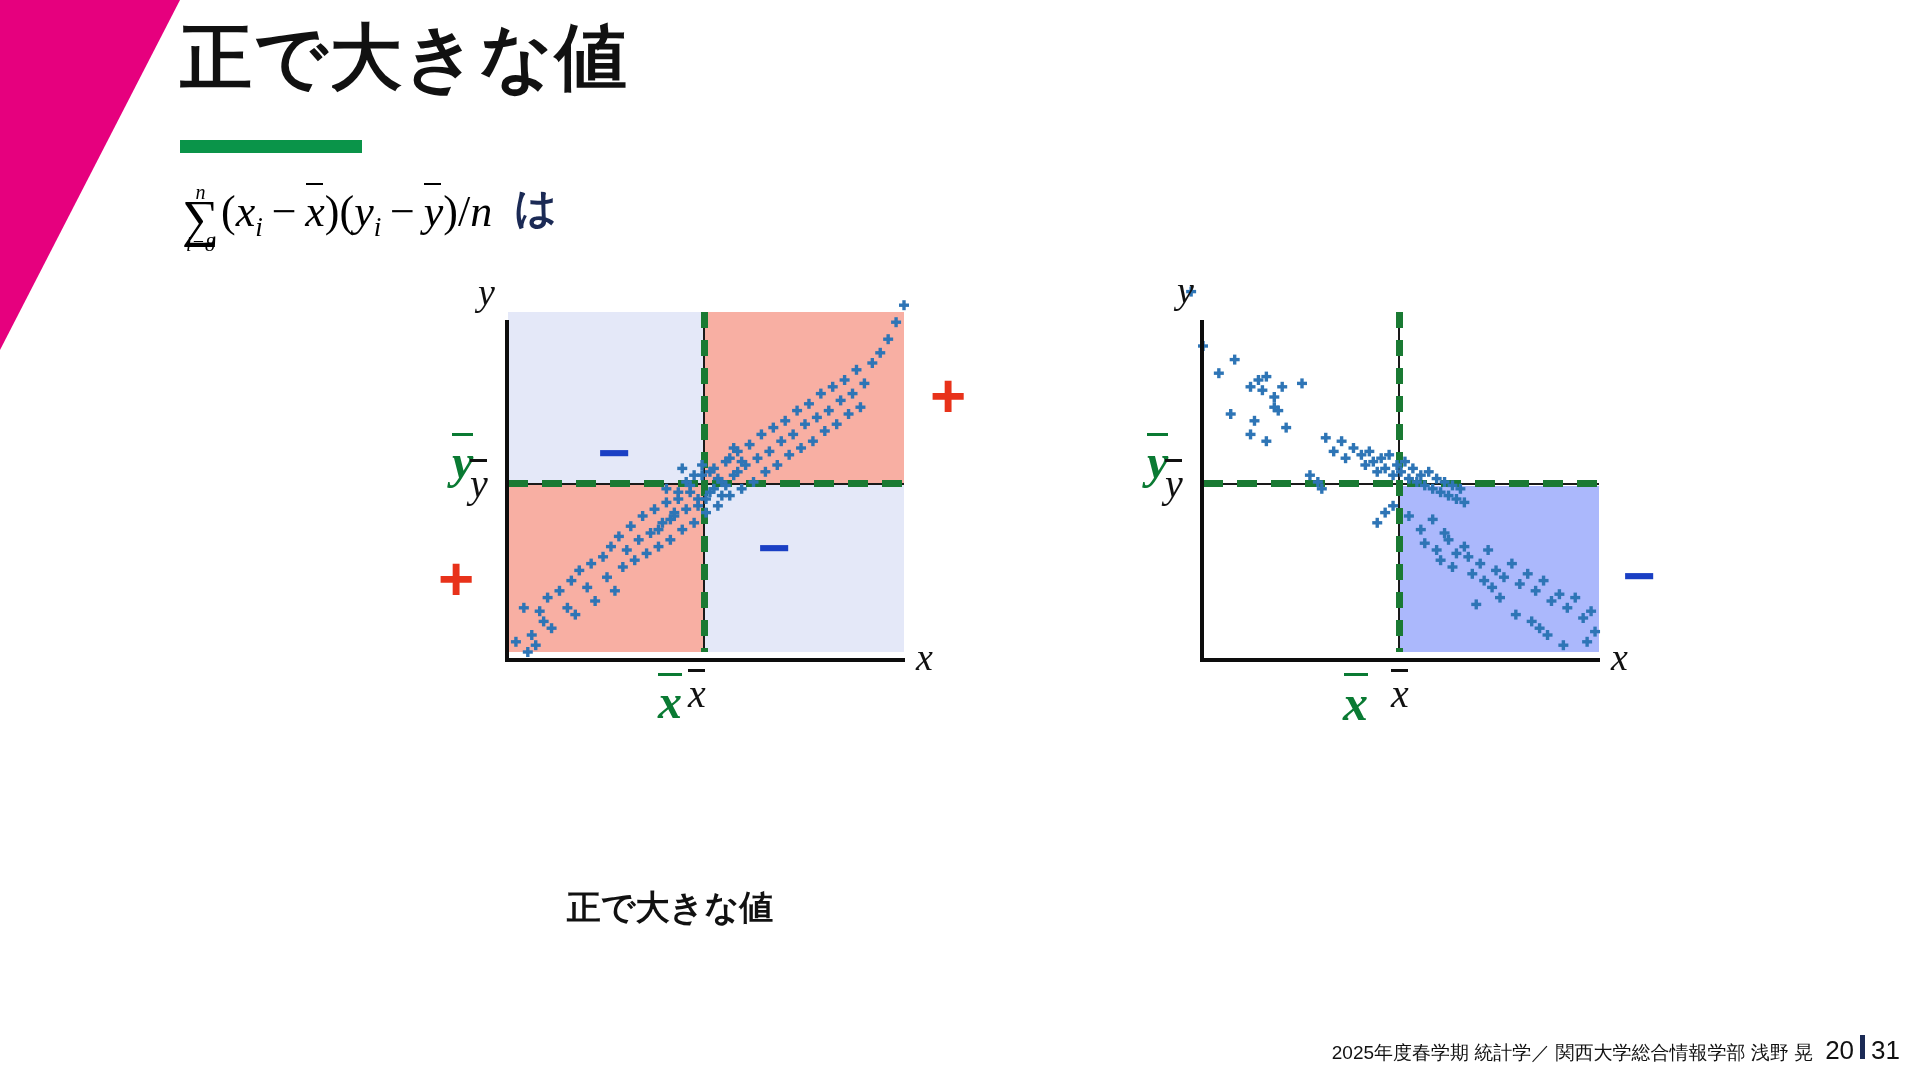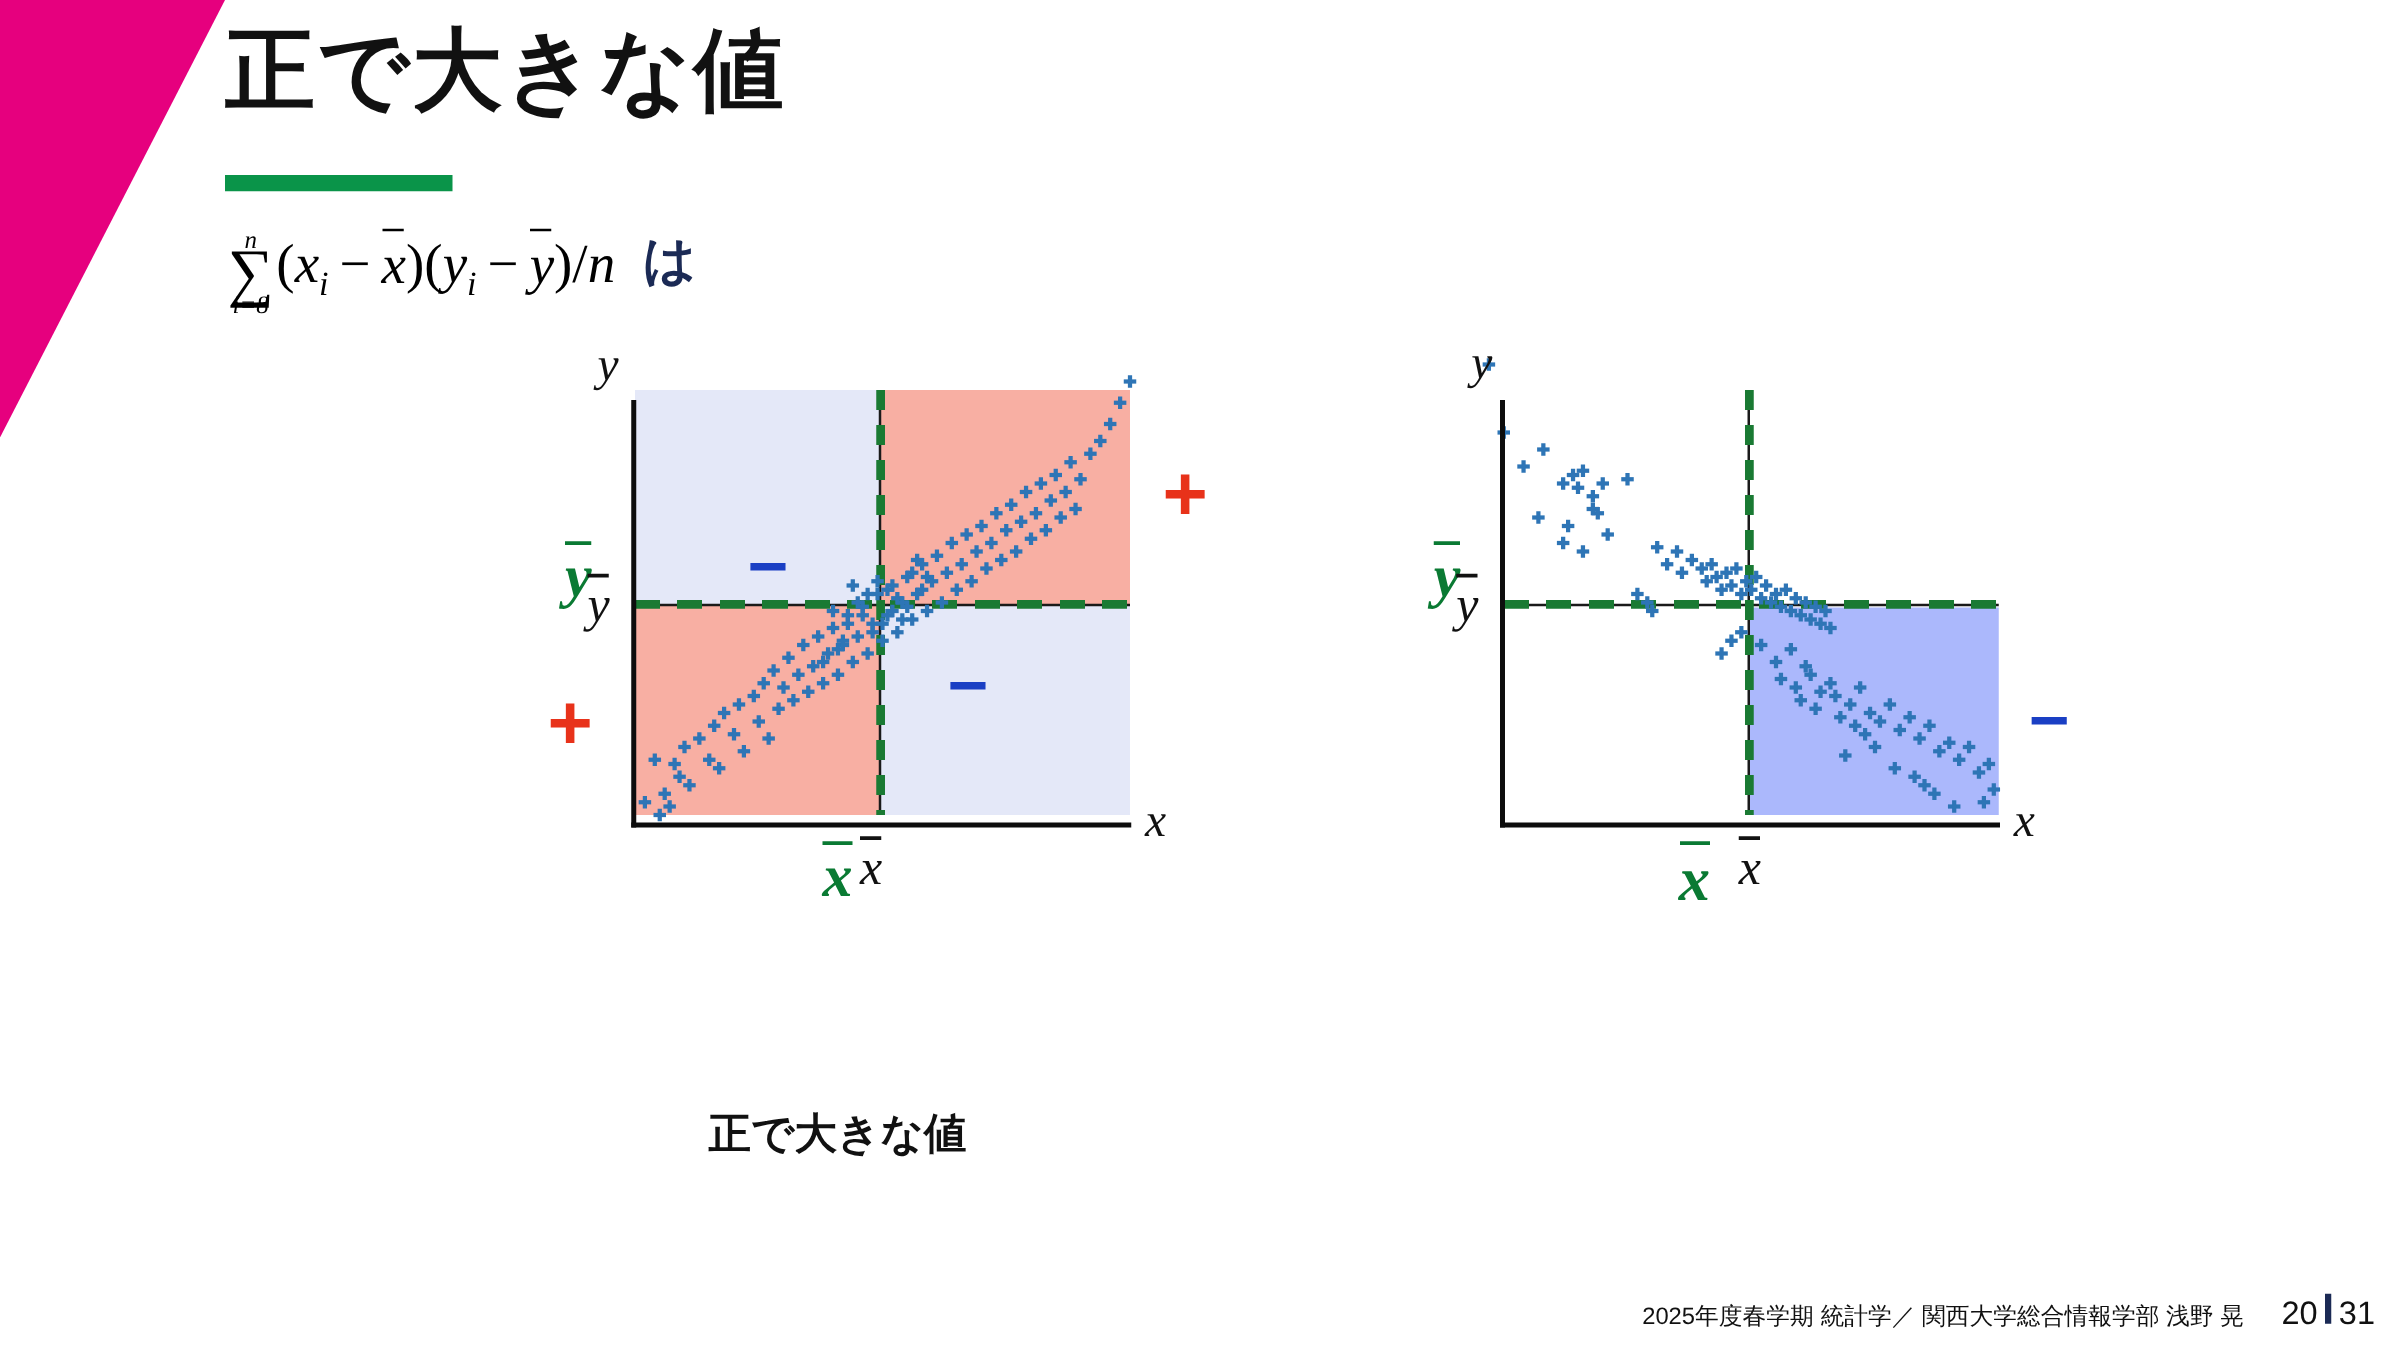--- a/index.html
+++ b/index.html
@@ -97,21 +97,21 @@
   
   #caption{
     position:absolute;left:0;top:885px;width:1340px;text-align:center;
     color:#111;font-size:34px;font-weight:bold;line-height:1.35;
   }
   #caption .cline{display:block;white-space:nowrap;}
 
   
   #footer{
     position:absolute;right:20px;bottom:14px;
-    display:flex;align-items:baseline;gap:30px;
+    display:flex;align-items:baseline;gap:12px;
     font-size:19px;color:#111;white-space:nowrap;
   }
   #footer-pages{display:flex;gap:6px;font-size:26px;}
   #page-sep{display:inline-block;width:5px;height:24px;background:#1b2a55;}
 </style>
 </head>
 <body>
 
 <div id="corner-triangle"></div>
 

